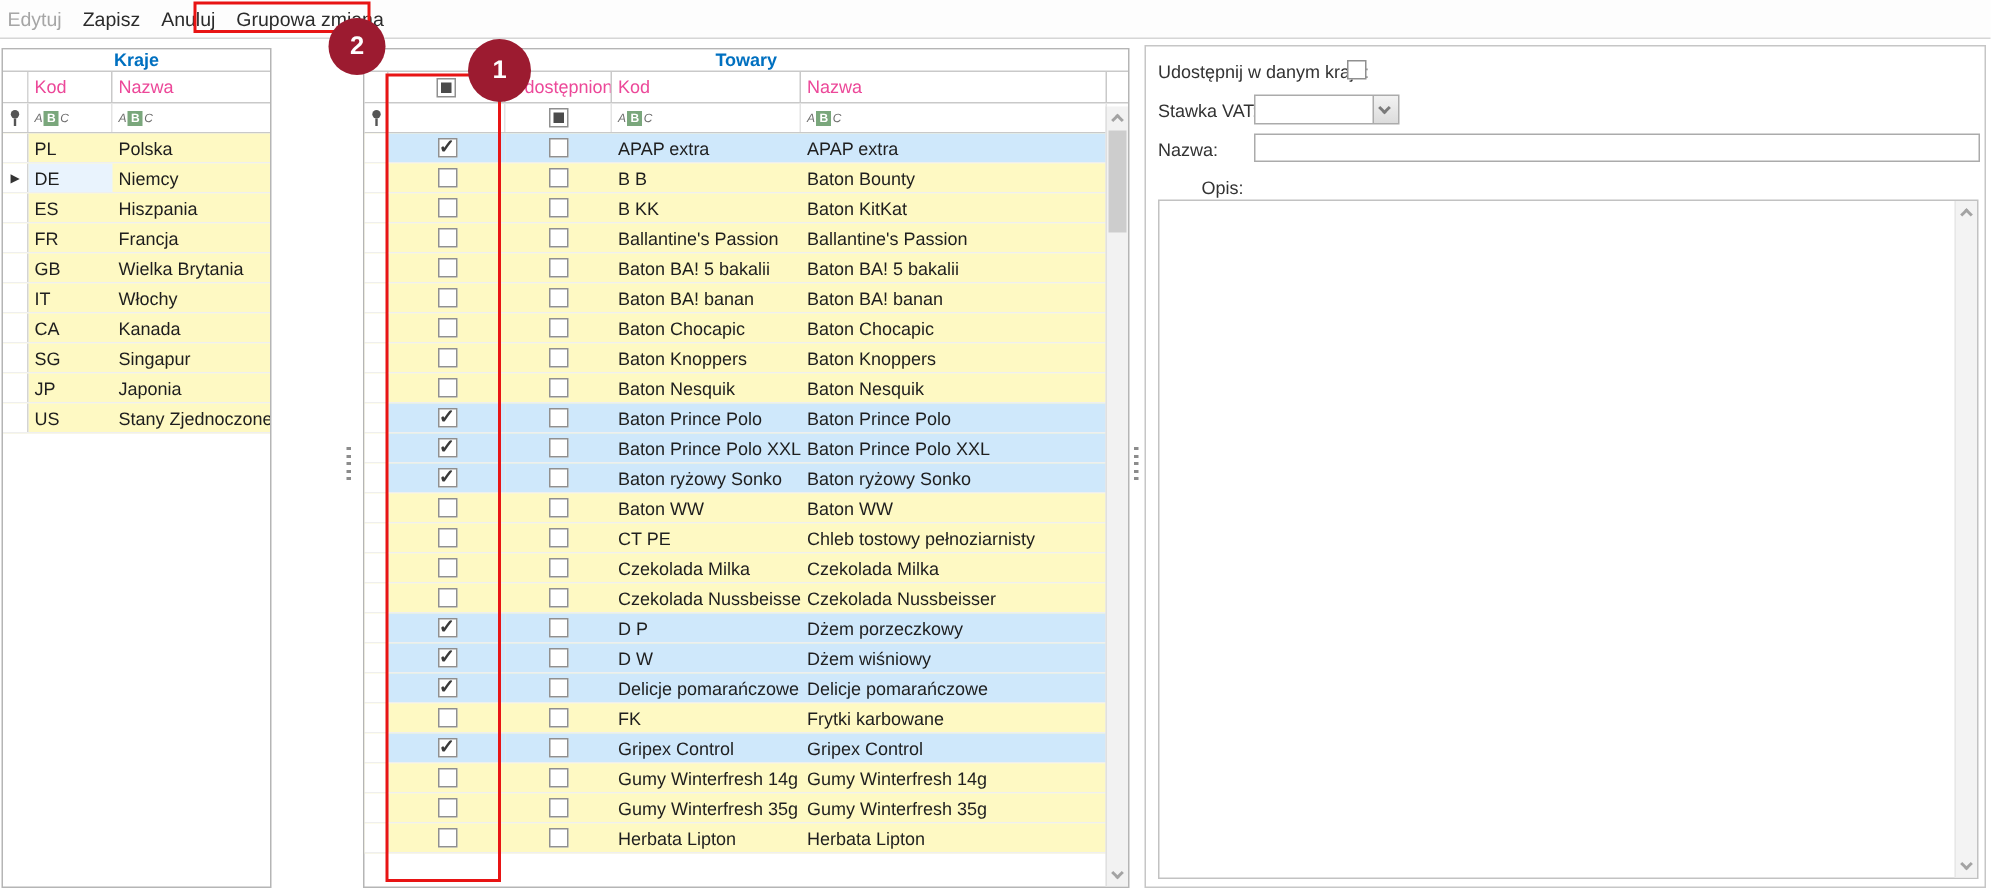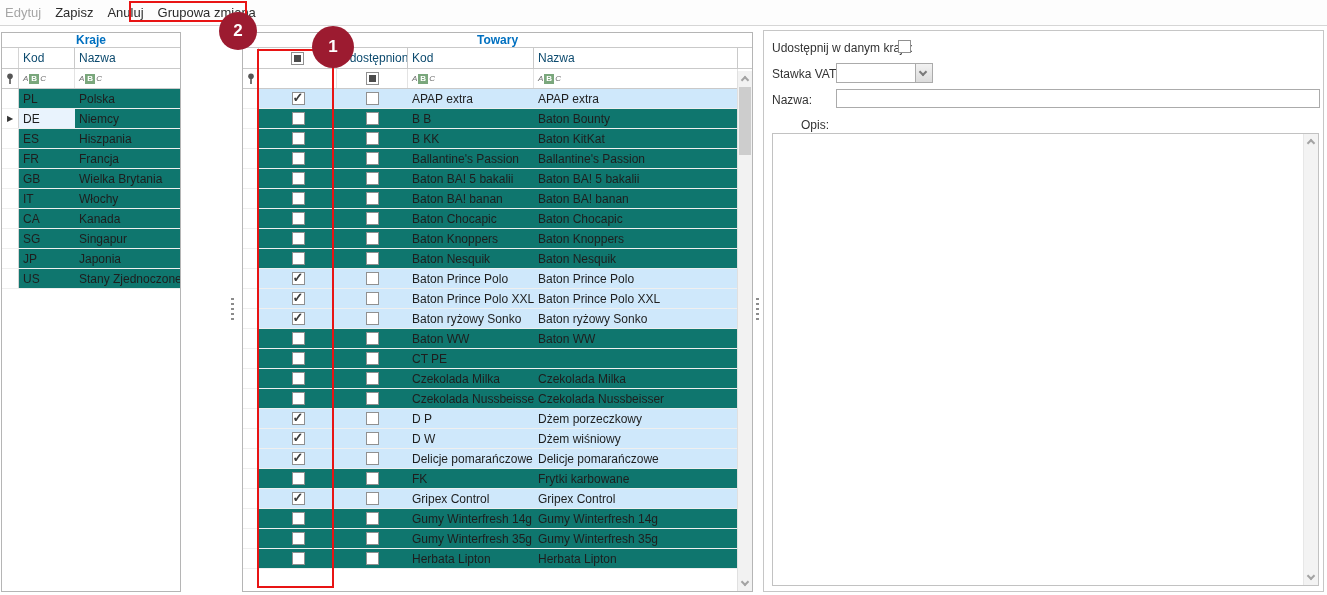--- a/index.html
+++ b/index.html
@@ -14,28 +14,28 @@
     padding-left:5px; font-size:13px; color:#2b2b2b; background:#fdfdfd;}
   .tb{ cursor:default; white-space:nowrap;}
   .tb.disabled{ color:#a6a6a6; }
   
   .grid{ position:absolute; background:#fff; border:1px solid #b5b5b5; overflow:hidden; }
   #kraje  { left:1px;   top:32px; width:180px; height:560px; }
   #towary { left:242px; top:32px; width:511px; height:560px; }
   .grid-title{ height:15px; line-height:15px; text-align:center; color:#0070c0;
     font-weight:bold; font-size:12px; border-bottom:1px solid #c9c9c9; background:#fff;}
   .hdr-row{ display:flex; height:21px; border-bottom:1px solid #c9c9c9; align-items:center;}
-  .hdr-cell{ height:100%; border-right:1px solid #c9c9c9; padding:3px 0 0 4px; color:#0c4a6e; overflow:hidden; white-space:nowrap;}
+  .hdr-cell{ height:100%; border-right:1px solid #c9c9c9; padding:3px 0 0 4px; color:#ec4899; overflow:hidden; white-space:nowrap;}
   .hdr-cell.center{ display:flex; align-items:center; justify-content:center; padding:0;}
   .hdr-cell.nob{ border-right:none; }
   .filter-row{ display:flex; height:20px; border-bottom:1px solid #c9c9c9; align-items:center;}
   .filter-cell{ height:100%; border-right:1px solid #e3e3e3; display:flex; align-items:center; padding-left:4px; overflow:hidden;}
   .filter-cell.center{ justify-content:center; padding:0;}
   .rows{ position:relative; }
-  .row{ display:flex; height:20px; border-bottom:1px solid #efefef; background:#0f766e;}
+  .row{ display:flex; height:20px; border-bottom:1px solid #efefef; background:#fef9c3;}
   .cell{ height:100%; display:flex; align-items:center; padding-left:4px; overflow:hidden; white-space:nowrap;}
   .cell.center{ justify-content:center; padding:0;}
   .ind{ height:100%; background:#fff; border-right:1px solid #d4d4d4; display:flex; align-items:center; justify-content:center; flex:none;}
   #kraje .ind{ width:17px; } #kraje .c-kod{ width:56px; flex:none;} #kraje .c-naz{ flex:1;}
   #towary .ind{ width:16px; } #towary .c-cb{ width:78px; flex:none;}
   #towary .c-ud{ width:71px; flex:none;} #towary .c-kod{ width:126px; flex:none;}
   #towary .c-naz{ width:204px; flex:none;} #towary .c-fill{ flex:1; border-right:none;}
   .row.sel .cell{ background:#cfe8fb; }
   .cell.focus{ background:#e9f3fd; }
   .focus-arrow{ font-size:8px; color:#333; line-height:8px; }
@@ -386,20 +386,21 @@
       </div>
       <div class="row">
         <div class="ind"></div>
         <div class="cell c-cb center">
           <div class="cb"></div>
         </div>
         <div class="cell c-ud center">
           <div class="cb"></div>
         </div>
         <div class="cell c-kod">CT PE</div>
+        <div class="cell c-naz">Chleb tostowy pełnoziarnisty</div>
         <div class="cell c-fill"></div>
       </div>
       <div class="row">
         <div class="ind"></div>
         <div class="cell c-cb center">
           <div class="cb"></div>
         </div>
         <div class="cell c-ud center">
           <div class="cb"></div>
         </div>

